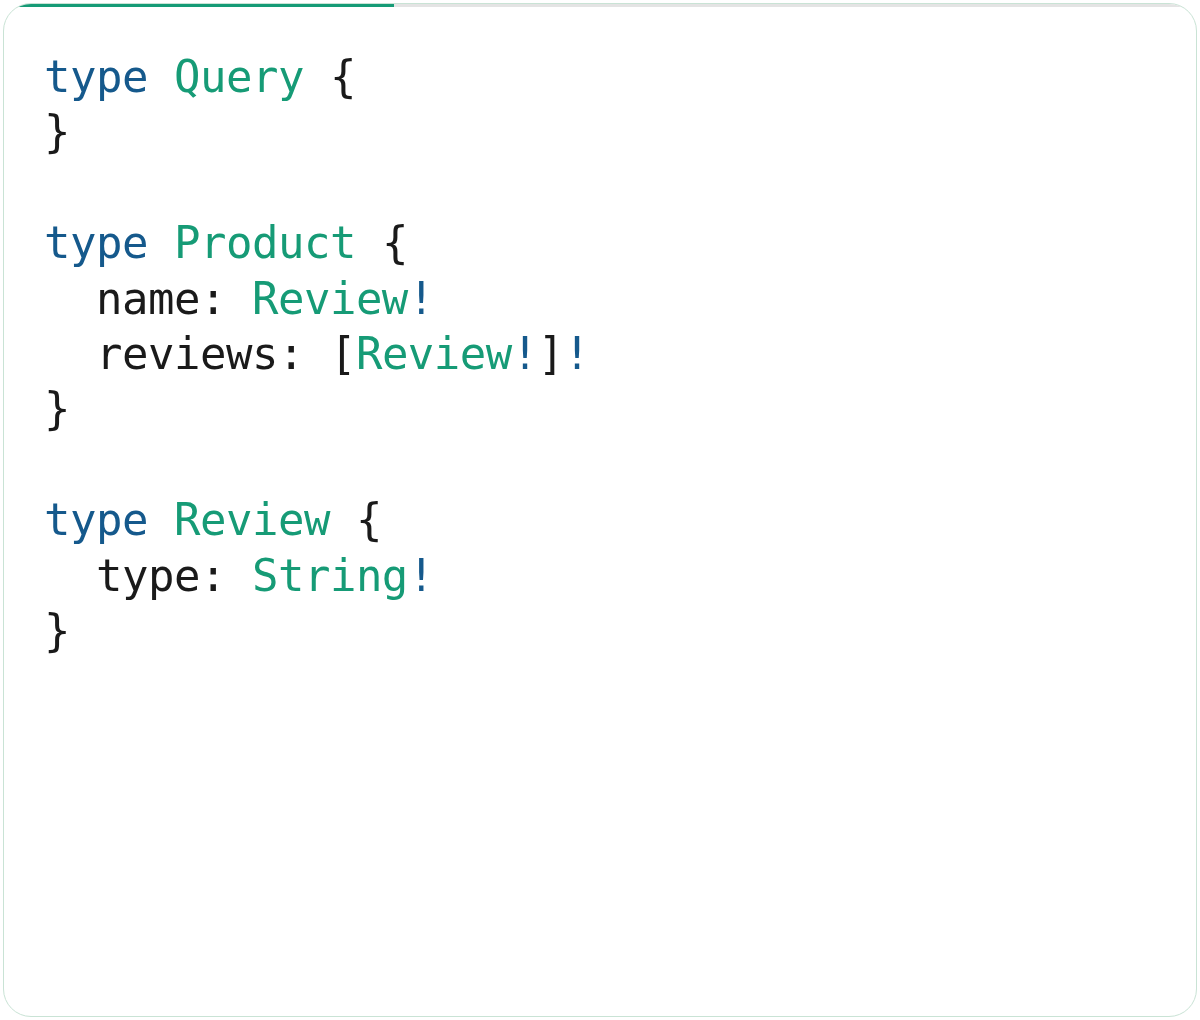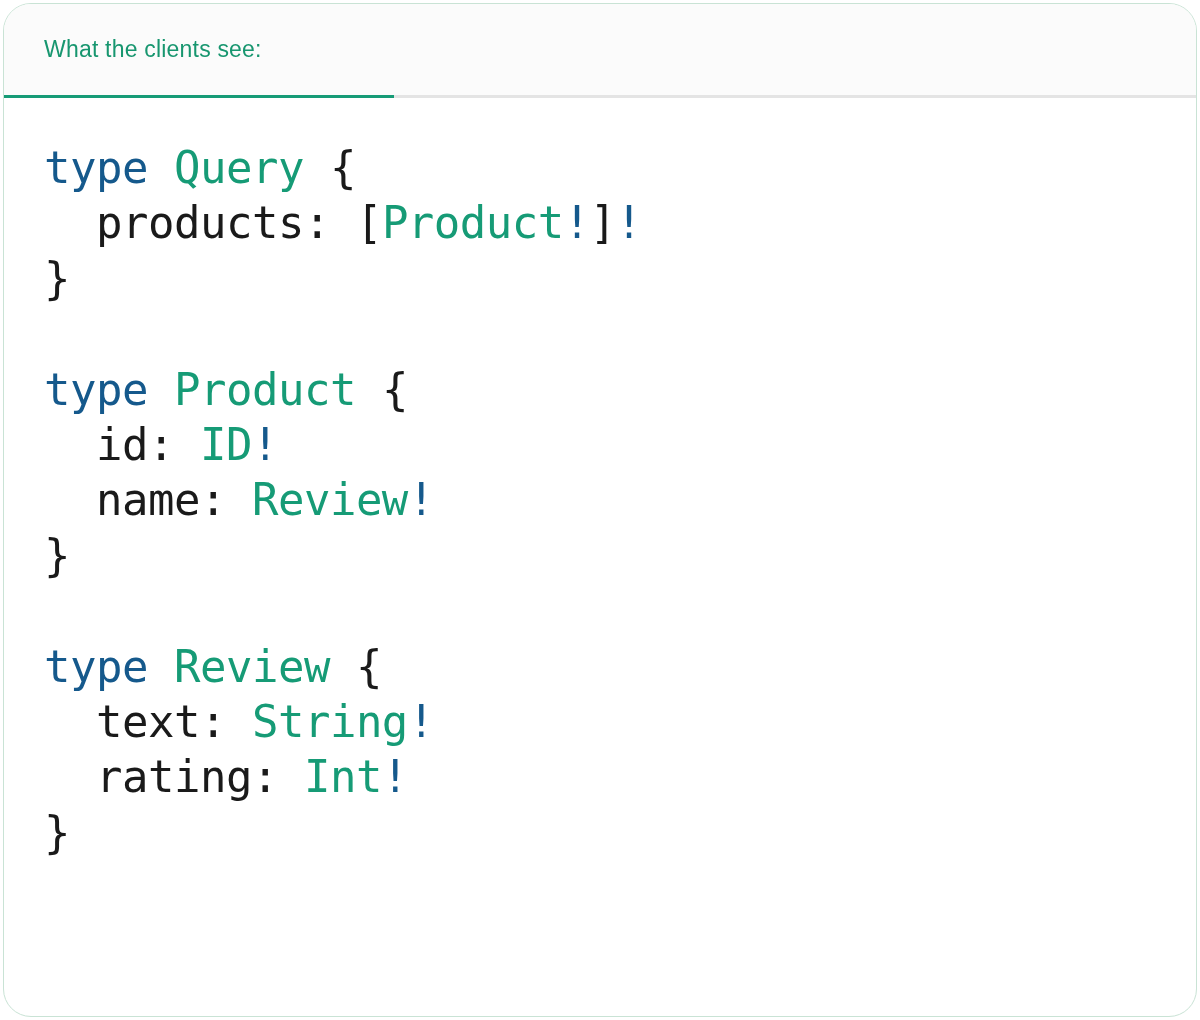--- a/index.html
+++ b/index.html
@@ -68,36 +68,29 @@
   }
   .tok-keyword  { color: var(--keyword); }
   .tok-typename { color: var(--typename); }
   .tok-bang     { color: var(--bang); }
   .tok-plain    { color: var(--plain); }
 </style>
 </head>
 <body>
 
 <div class="card">
-  <div class="tab-row">
-    <div class="tab">
-      <span class="tab-label">What the clients see:</span>
-    </div>
-  </div>
   <div class="tab-underline">
     <div class="accent"></div>
   </div>
   <div class="code-block">
       <div class="code-line"><span class="tok-keyword">type</span><span class="tok-plain"> </span><span class="tok-typename">Query</span><span class="tok-plain"> {</span></div>
-      <div class="code-line"><span class="tok-plain">  products: [</span><span class="tok-typename">Product</span><span class="tok-bang">!</span><span class="tok-plain">]</span><span class="tok-bang">!</span></div>
       <div class="code-line"><span class="tok-plain">}</span></div>
       <div class="code-line"> </div>
       <div class="code-line"><span class="tok-keyword">type</span><span class="tok-plain"> </span><span class="tok-typename">Product</span><span class="tok-plain"> {</span></div>
-      <div class="code-line"><span class="tok-plain">  id: </span><span class="tok-typename">ID</span><span class="tok-bang">!</span></div>
       <div class="code-line"><span class="tok-plain">  name: </span><span class="tok-typename">Review</span><span class="tok-bang">!</span></div>
+      <div class="code-line"><span class="tok-plain">  reviews: [</span><span class="tok-typename">Review</span><span class="tok-bang">!</span><span class="tok-plain">]</span><span class="tok-bang">!</span></div>
       <div class="code-line"><span class="tok-plain">}</span></div>
       <div class="code-line"> </div>
       <div class="code-line"><span class="tok-keyword">type</span><span class="tok-plain"> </span><span class="tok-typename">Review</span><span class="tok-plain"> {</span></div>
-      <div class="code-line"><span class="tok-plain">  text: </span><span class="tok-typename">String</span><span class="tok-bang">!</span></div>
-      <div class="code-line"><span class="tok-plain">  rating: </span><span class="tok-typename">Int</span><span class="tok-bang">!</span></div>
+      <div class="code-line"><span class="tok-plain">  type: </span><span class="tok-typename">String</span><span class="tok-bang">!</span></div>
       <div class="code-line"><span class="tok-plain">}</span></div>
     </div>
 </div>
 
 </body></html>

